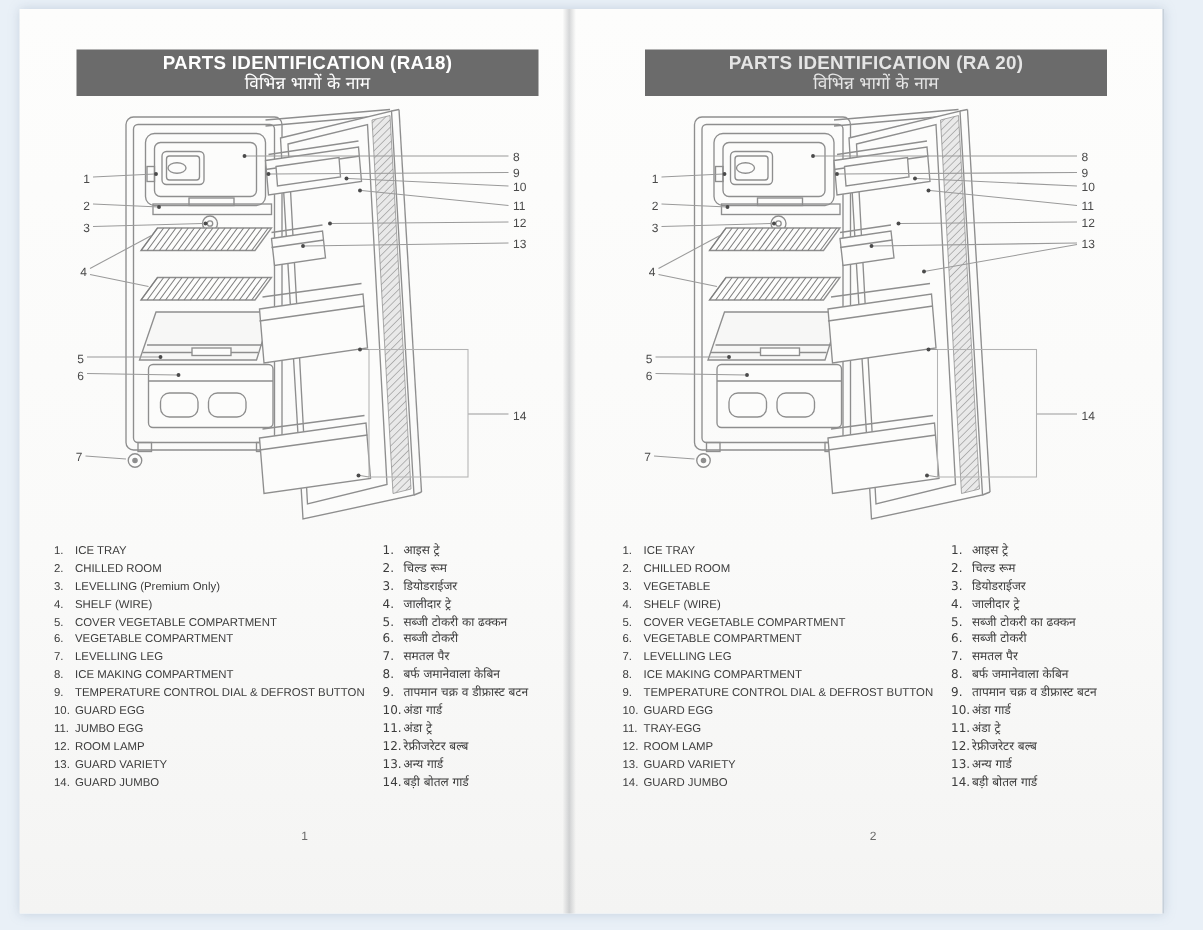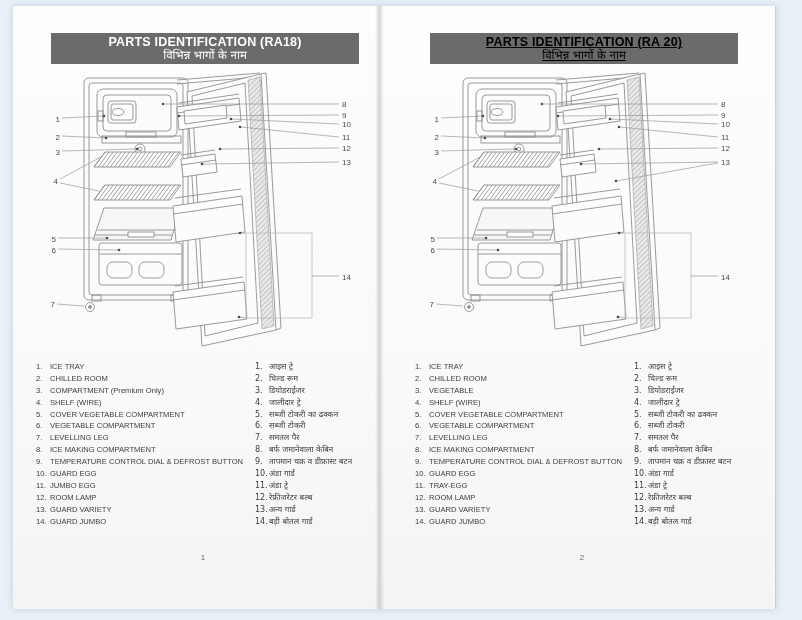--- a/index.html
+++ b/index.html
@@ -206,21 +206,21 @@
         <div class="row">
           <span class="num">1.</span>
           <span class="lbl">ICE TRAY</span>
         </div>
         <div class="row">
           <span class="num">2.</span>
           <span class="lbl">CHILLED ROOM</span>
         </div>
         <div class="row">
           <span class="num">3.</span>
-          <span class="lbl">COMPARTMENT (Premium Only)</span>
+          <span class="lbl">LEVELLING (Premium Only)</span>
         </div>
         <div class="row">
           <span class="num">4.</span>
           <span class="lbl">SHELF (WIRE)</span>
         </div>
         <div class="row">
           <span class="num">5.</span>
           <span class="lbl">COVER VEGETABLE COMPARTMENT</span>
         </div>
         <div class="row">
@@ -315,21 +315,21 @@
         </div>
         <div class="row">
           <span class="num">14.</span>
           <span class="lbl">बड़ी बोतल गार्ड</span>
         </div>
       </div>
     <div class="pagenum">1</div>
   </div>
 
   <div class="page p2">
-    <div class="header" style="background: rgb(107, 107, 107); color: #000000; text-decoration: underline;">
+    <div class="header" style="background: rgb(107, 107, 107); color: #e5e5e5;">
       <div class="title">PARTS IDENTIFICATION (RA 20)</div>
       <div class="subtitle">विभिन्न भागों के नाम</div>
     </div>
     <div class="diagram">
   <svg viewBox="0 0 320 292">
     <defs>
       <pattern id="gp2" width="3.5" height="3.5" patternUnits="userSpaceOnUse" patternTransform="rotate(45)">
         <rect width="3.5" height="3.5" fill="#e9e9e9"></rect>
         <line x1="0" y1="0" x2="0" y2="3.5" stroke="#a8a8a8" stroke-width="1.1"></line>
       </pattern>

